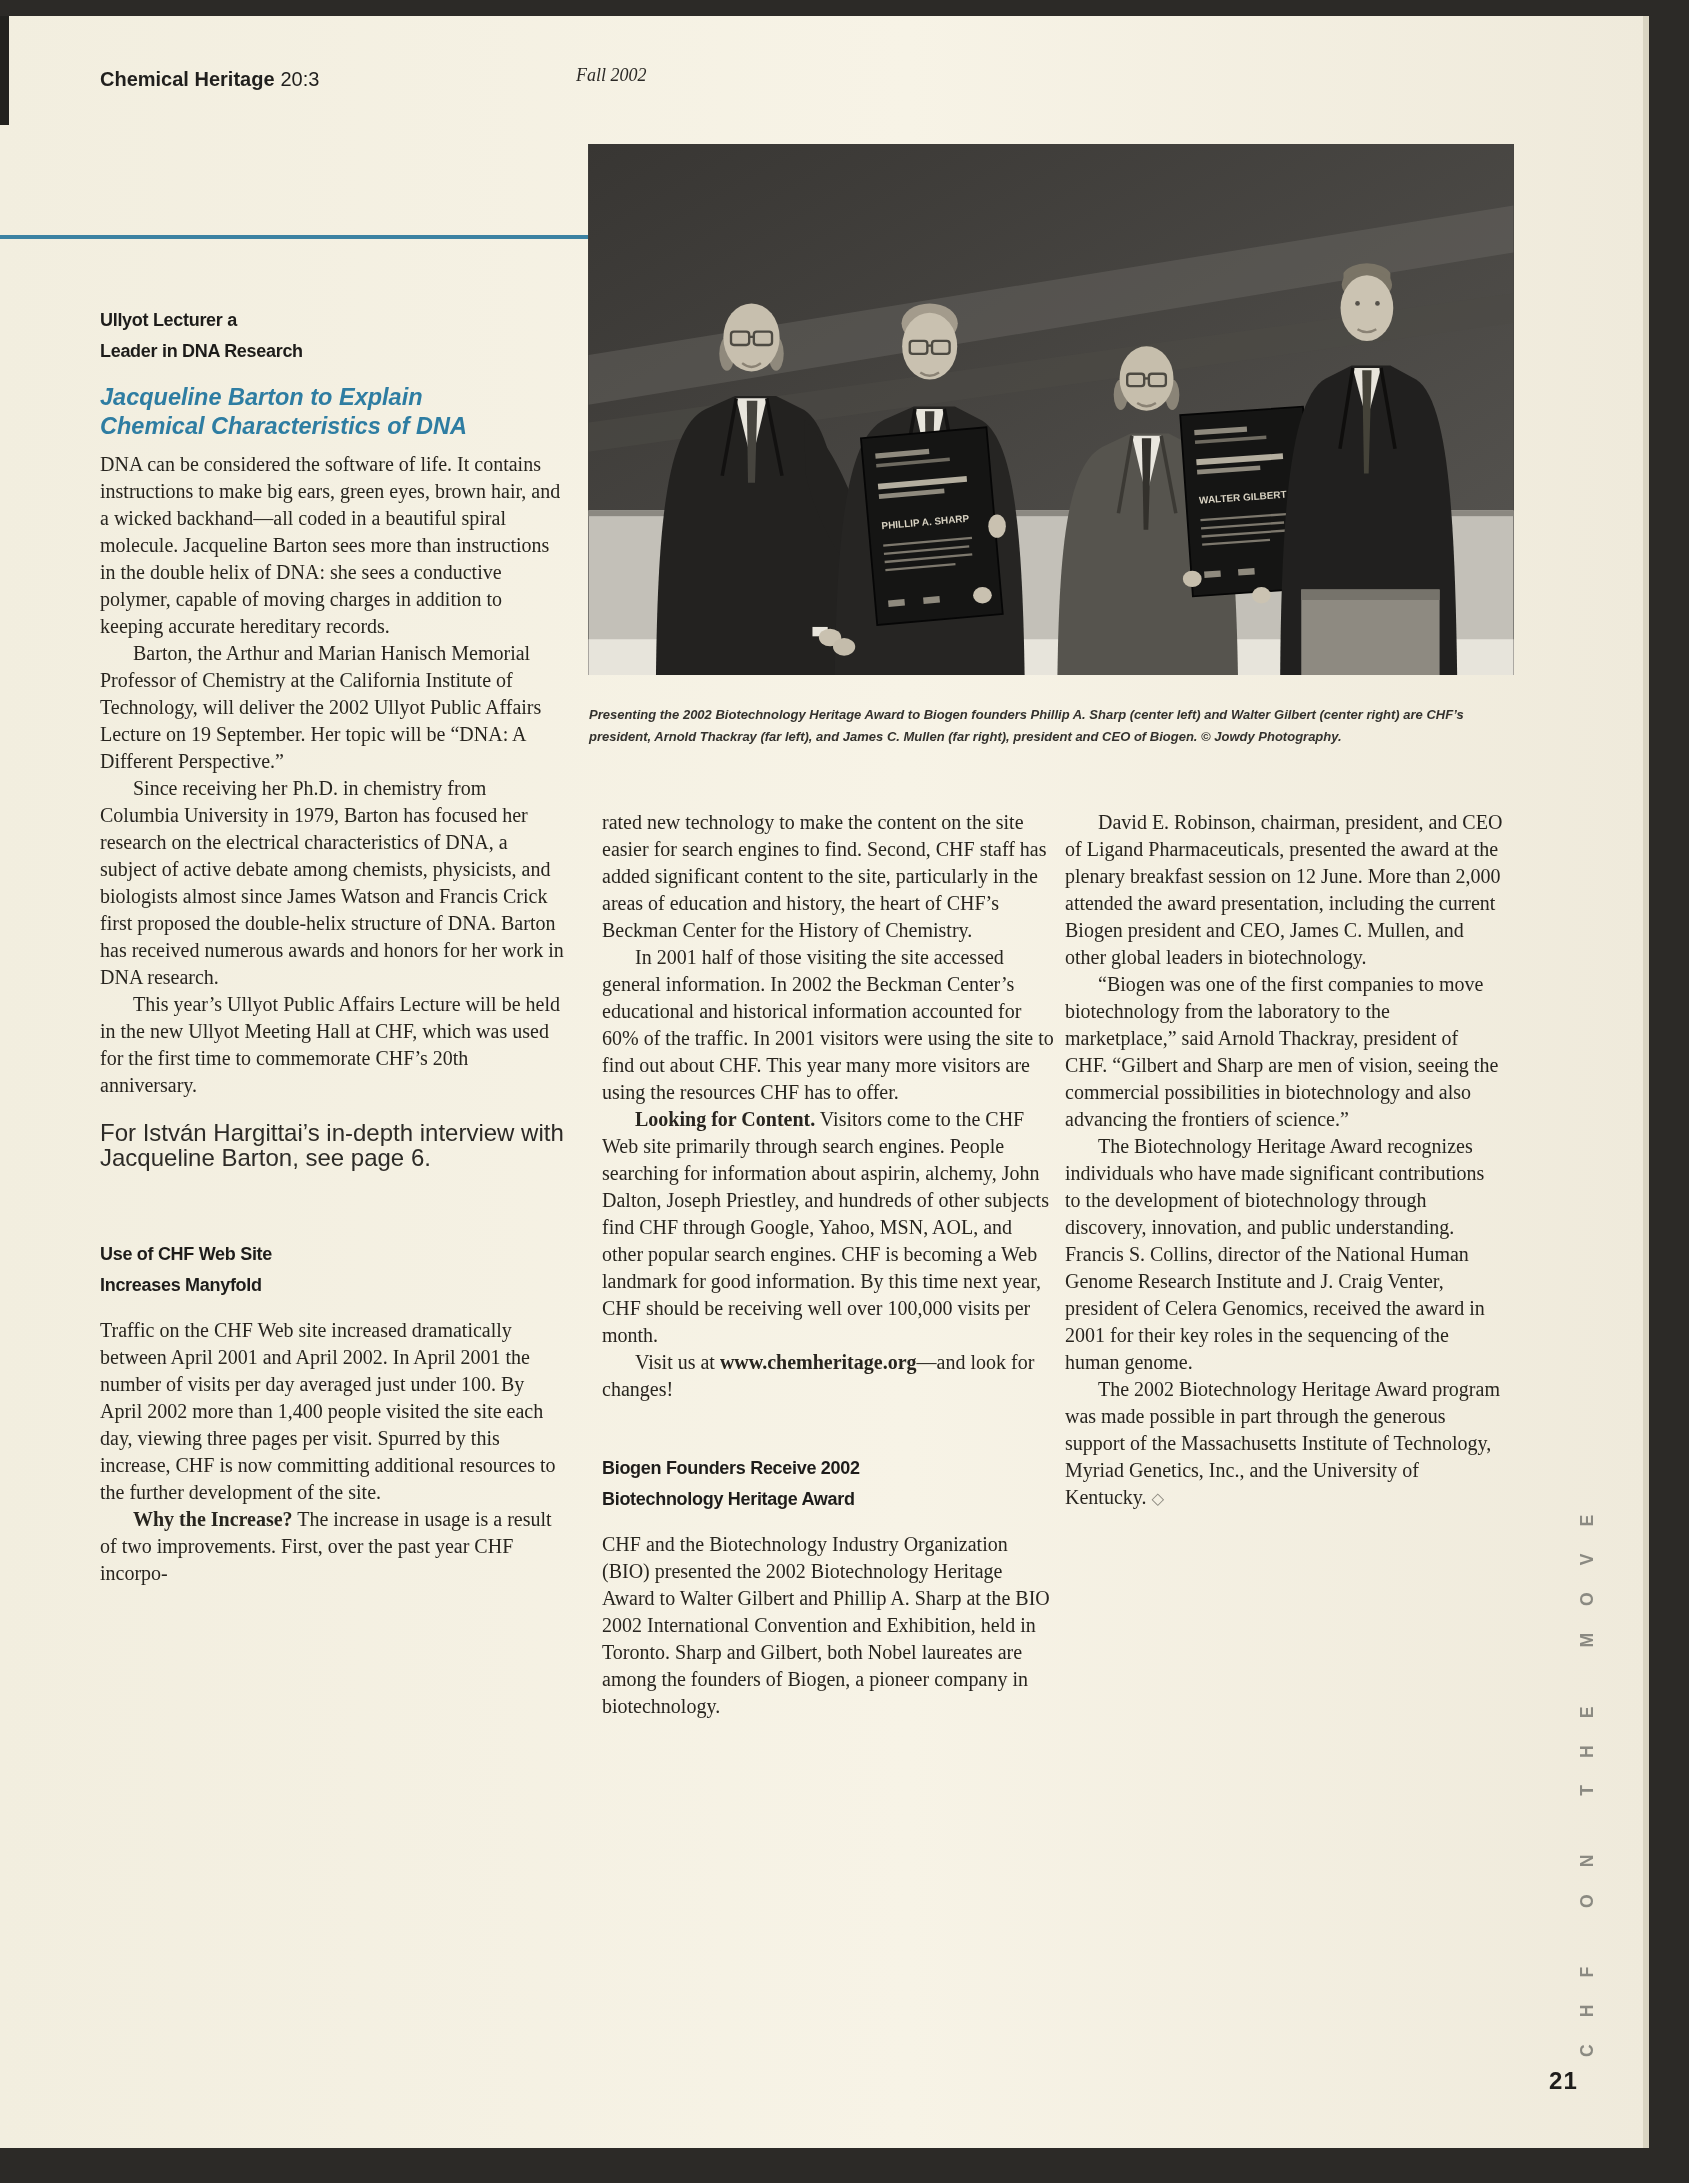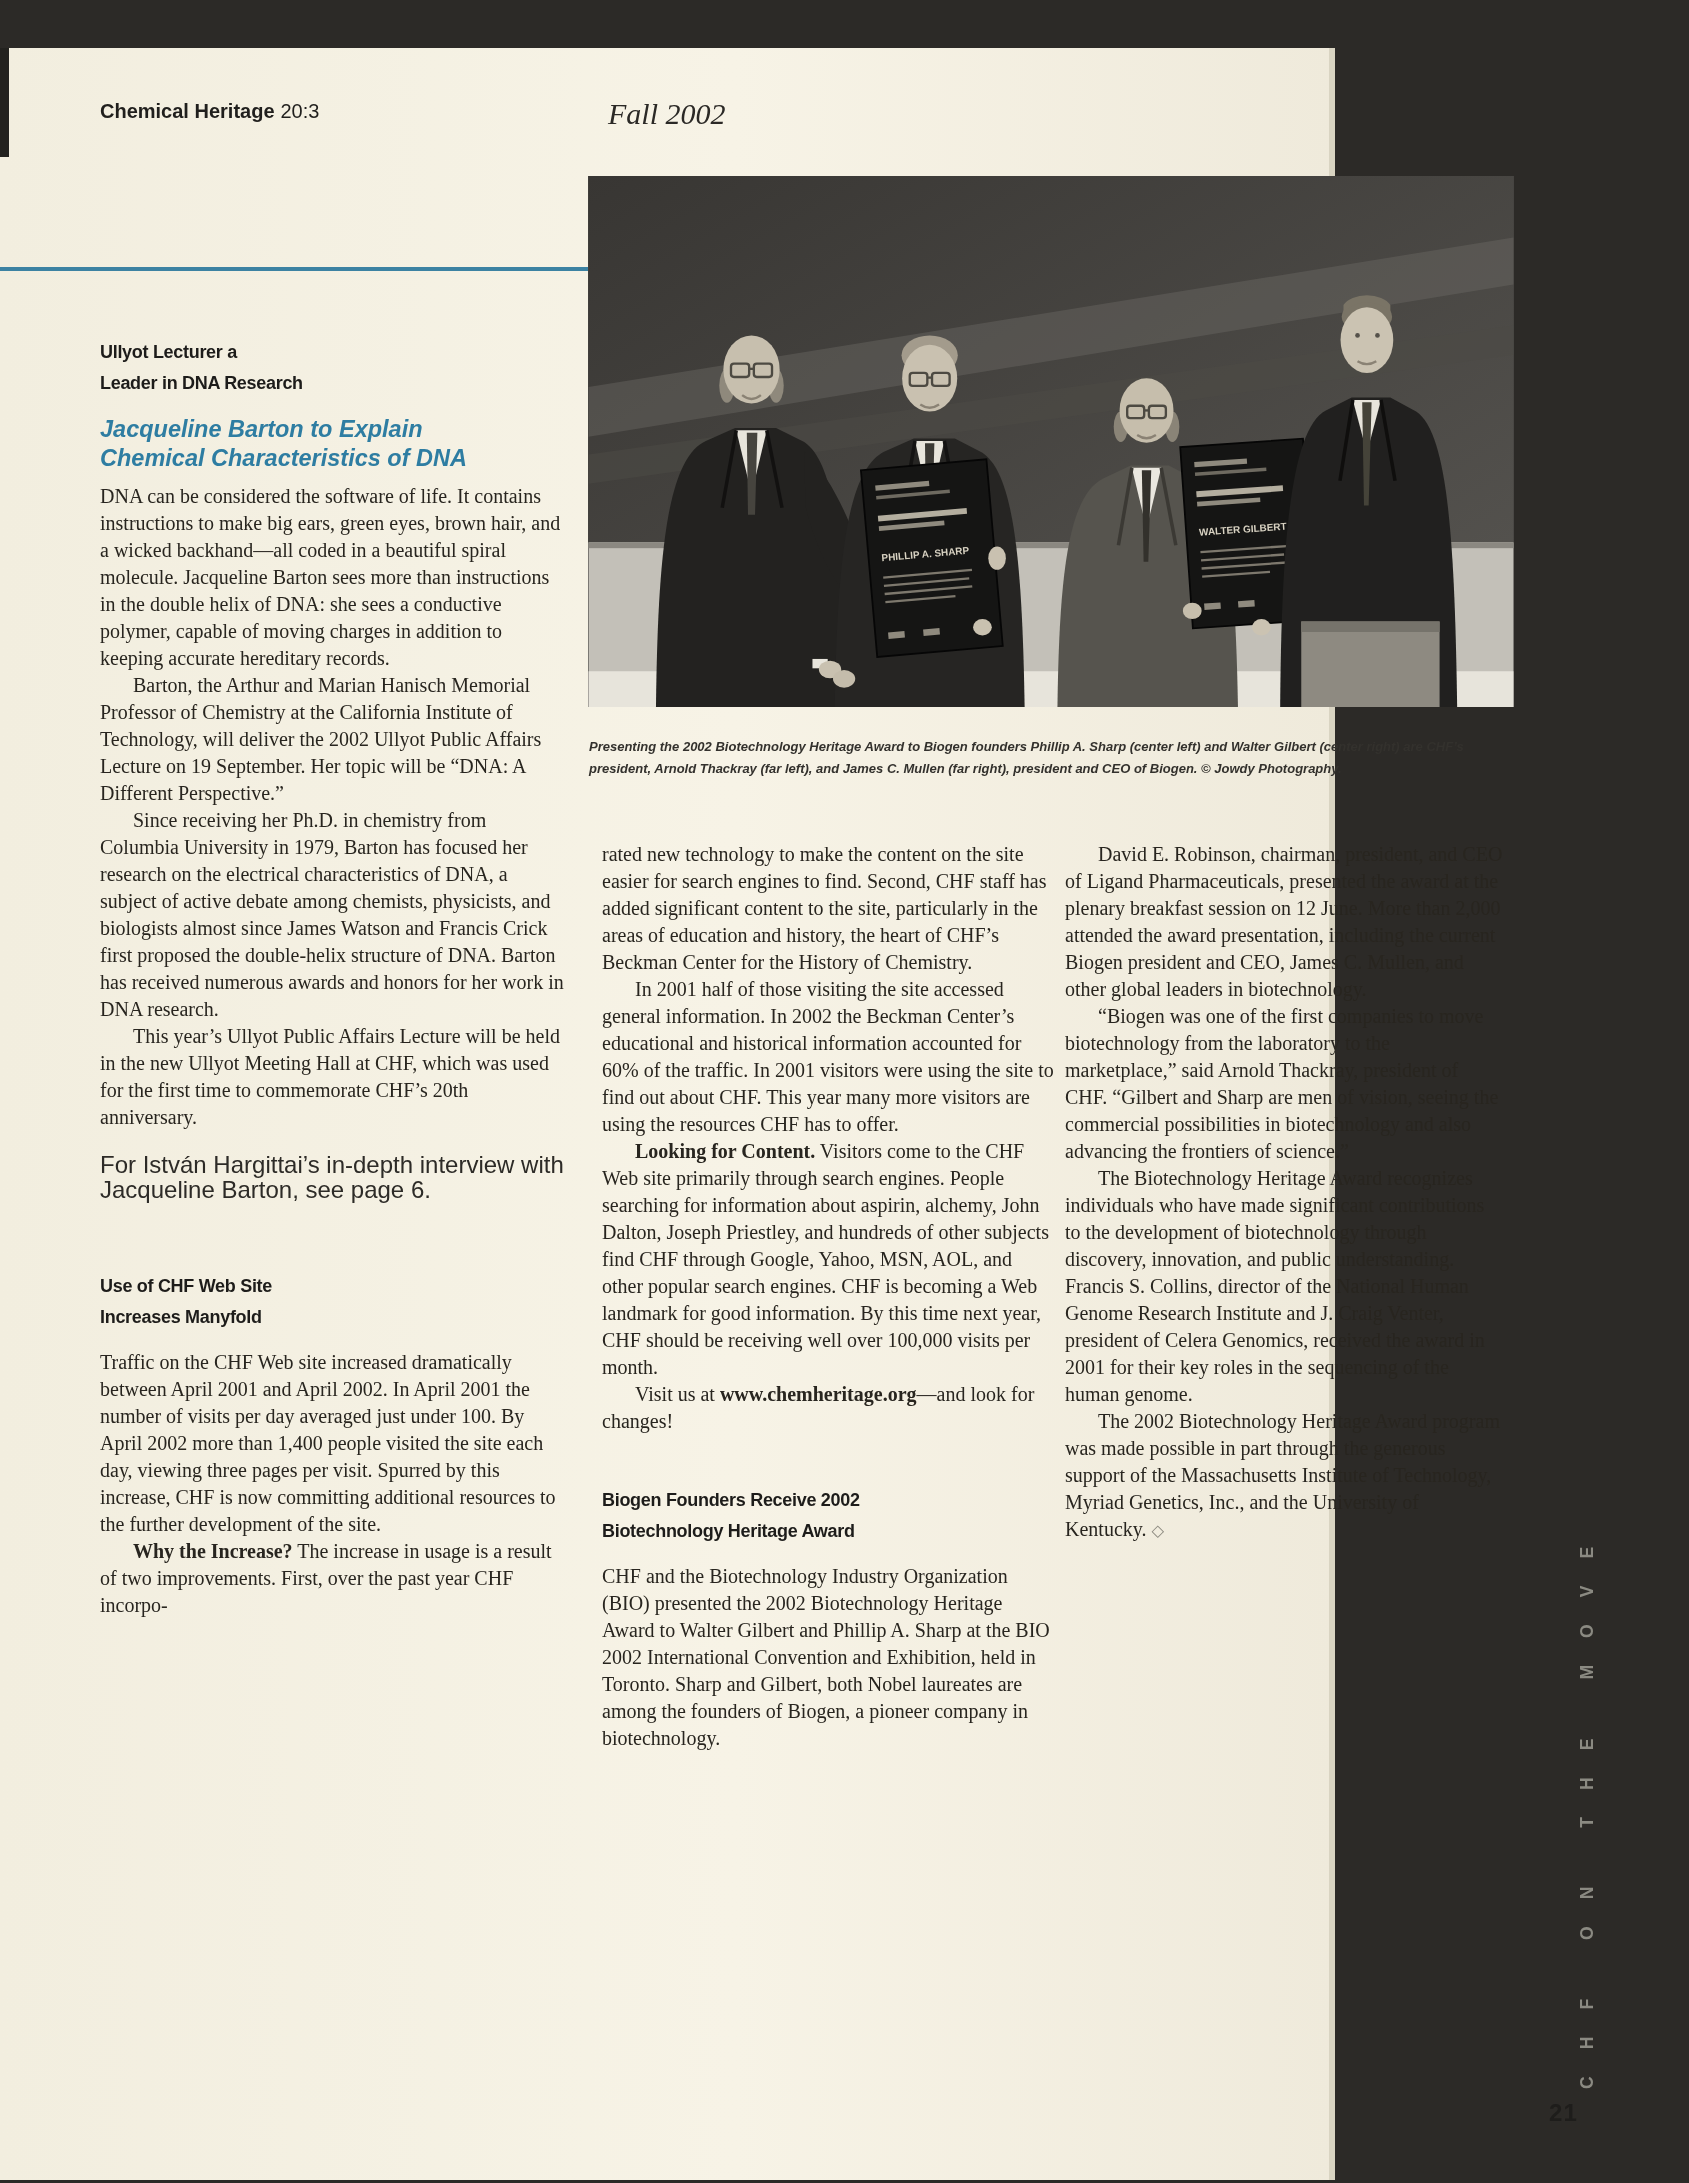--- a/index.html
+++ b/index.html
@@ -2,34 +2,33 @@
 <html style="font-size:9.4px"><head>
 <meta charset="utf-8">
 <style>
   html,body{margin:0;padding:0;}
   body{
     width:1689px;height:2183px;position:relative;overflow:hidden;
     background:#2c2a27;
     font-family:"Liberation Sans", sans-serif;
   }
   .page{
-    position:absolute;left:0;top:16.4px;width:1335px;height:2132px;
+    position:absolute;left:0;top:16.4px;width:1649px;height:2132px;
     background:linear-gradient(90deg,#f2eedf 0%,#f7f3e6 55%,#efeadb 100%);
-    margin-top:32px;
   }
   .corner-sliver{position:absolute;left:0;top:0;width:9.4px;height:109px;background:#23221f;}
   .page-edge{position:absolute;right:0;top:0;width:5.9px;height:100%;background:#d9d4c2;}
 
   
   .masthead{position:absolute;left:100px;top:52px;font-size:20px;color:#201f1d;letter-spacing:0;}
   .mast-title{font-weight:bold;}
   .mast-issue{font-weight:normal;margin-left:5.9px;}
   .mast-season{
-    position:absolute;left:608px;top:49px;
-    font-family:"Liberation Serif", serif;font-style:italic;font-size:30px;color:#2b2926;
+    position:absolute;left:576px;top:49px;
+    font-family:"Liberation Serif", serif;font-style:italic;font-size:18px;color:#2b2926;
   }
   .accent-rule{position:absolute;left:0;top:219px;width:589px;height:4.1px;background:#3c82a2;}
 
   
   .photo-wrap{position:absolute;left:588px;top:128px;width:926px;height:531px;background:#44423f;}
   .photo-caption{
     position:absolute;left:589px;top:675px;width:916px;
     font-style:italic;font-weight:bold;font-size:13px;line-height:22px;color:#33312d;
   }
 

